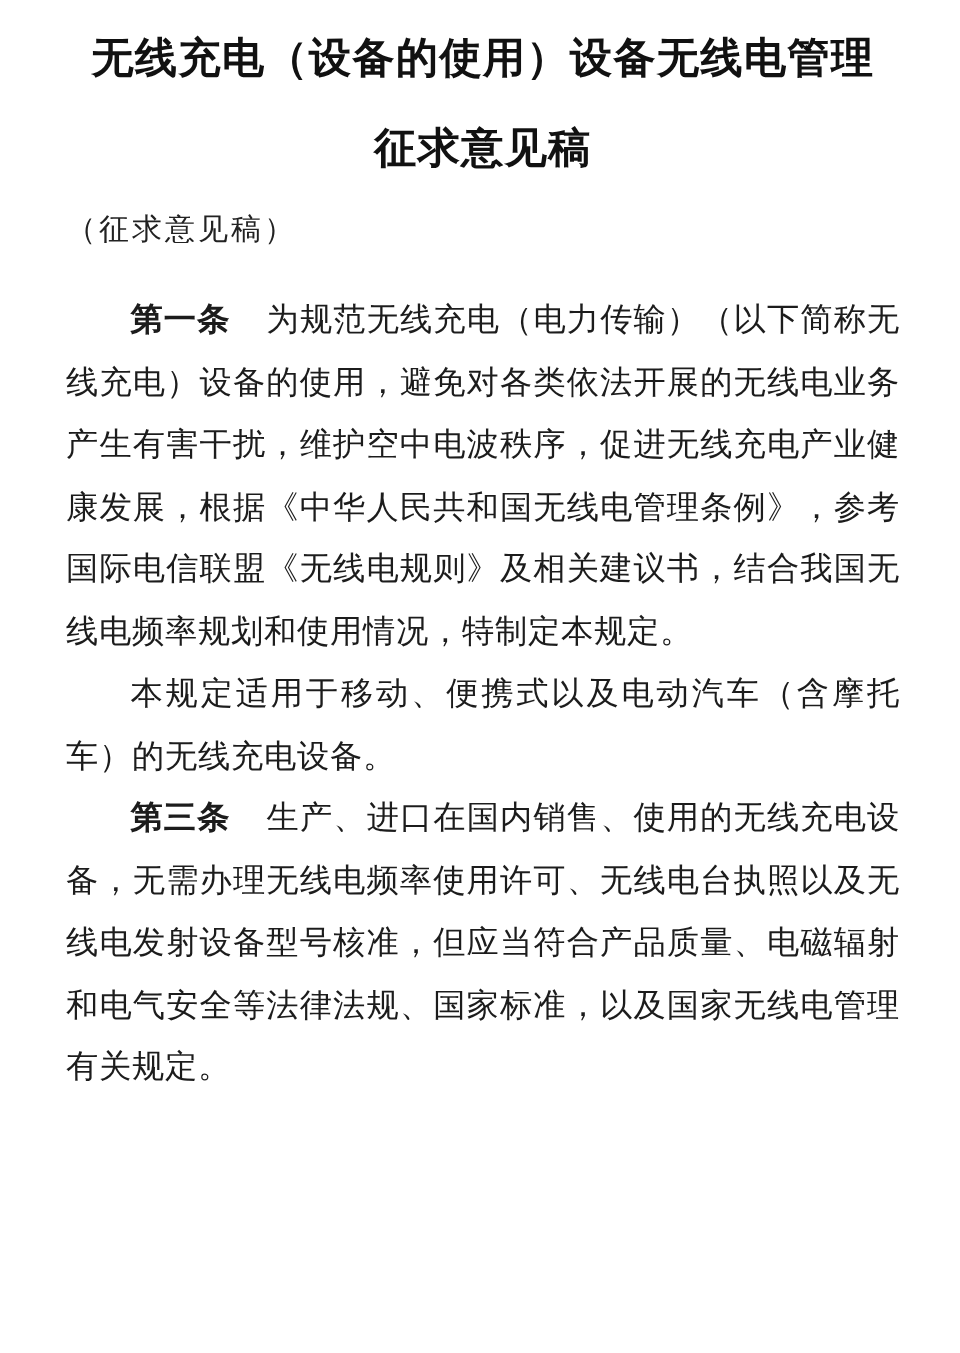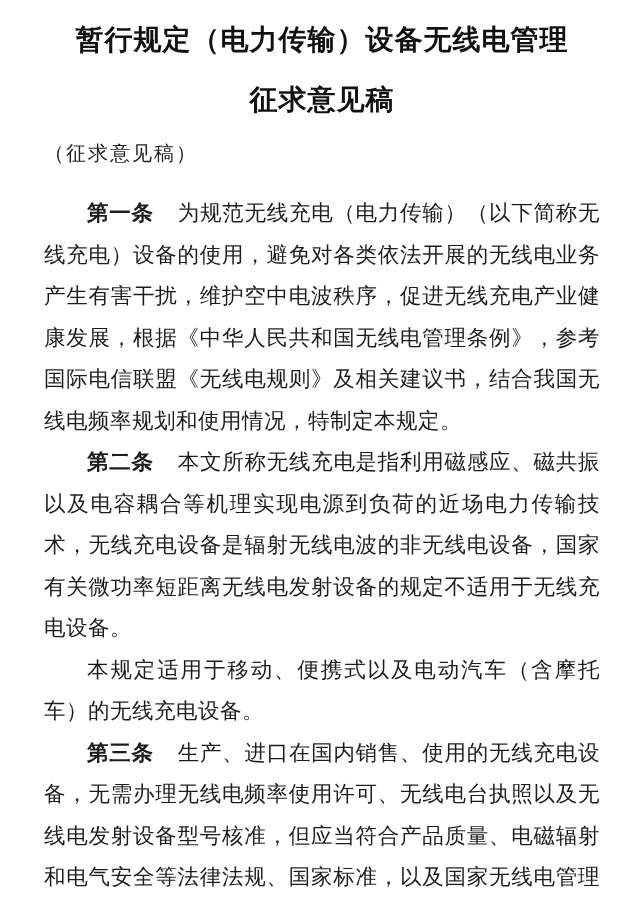--- a/index.html
+++ b/index.html
@@ -60,30 +60,29 @@
   .lead:not(:empty) {
     margin-right: 24px;
   }
 </style>
 </head>
 <body>
 
 <div class="page">
 
   <div class="title-block">
-    <div class="title-line">暂行规定（电力传输）设备无线电管理</div>
+    <div class="title-line">无线充电（设备的使用）设备无线电管理</div>
     <div class="title-line">征求意见稿</div>
   </div>
 
   <div class="subtitle">（征求意见稿）</div>
 
   <div class="content">
     <p><span class="lead">第一条</span><span>为规范无线充电（电力传输）（以下简称无线充电）设备的使用，避免对各类依法开展的无线电业务产生有害干扰，维护空中电波秩序，促进无线充电产业健康发展，根据《中华人民共和国无线电管理条例》，参考国际电信联盟《无线电规则》及相关建议书，结合我国无线电频率规划和使用情况，特制定本规定。</span></p>
 
-    <p><span class="lead">第二条</span><span>本文所称无线充电是指利用磁感应、磁共振以及电容耦合等机理实现电源到负荷的近场电力传输技术，无线充电设备是辐射无线电波的非无线电设备，国家有关微功率短距离无线电发射设备的规定不适用于无线充电设备。</span></p>
 
     <p><span class="lead"></span><span>本规定适用于移动、便携式以及电动汽车（含摩托车）的无线充电设备。</span></p>
 
     <p><span class="lead">第三条</span><span>生产、进口在国内销售、使用的无线充电设备，无需办理无线电频率使用许可、无线电台执照以及无线电发射设备型号核准，但应当符合产品质量、电磁辐射和电气安全等法律法规、国家标准，以及国家无线电管理有关规定。</span></p>
 
   </div>
 
 </div>
 
 </body></html>

